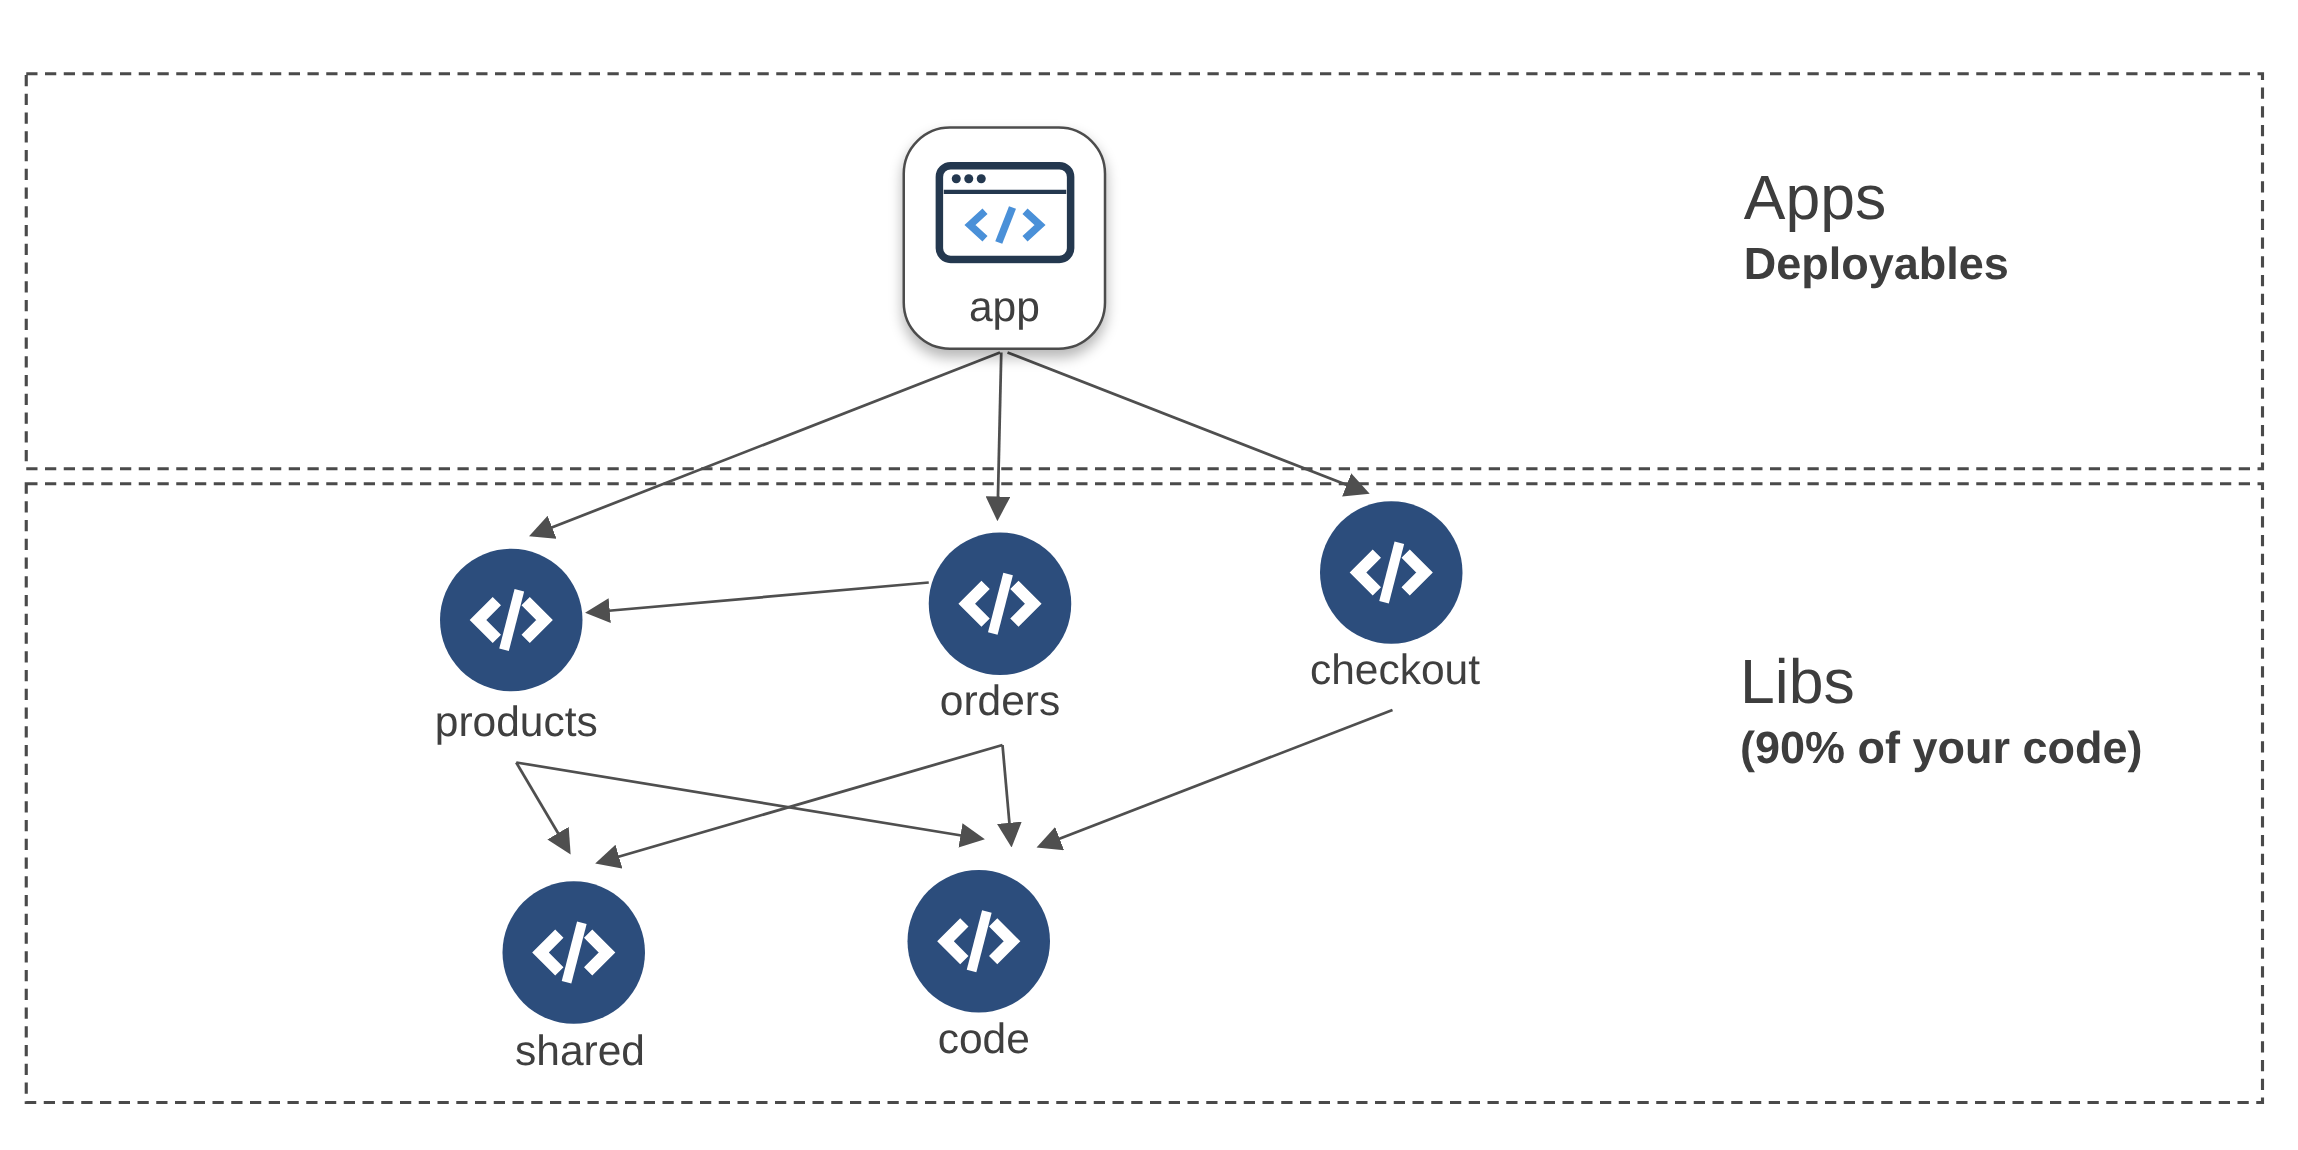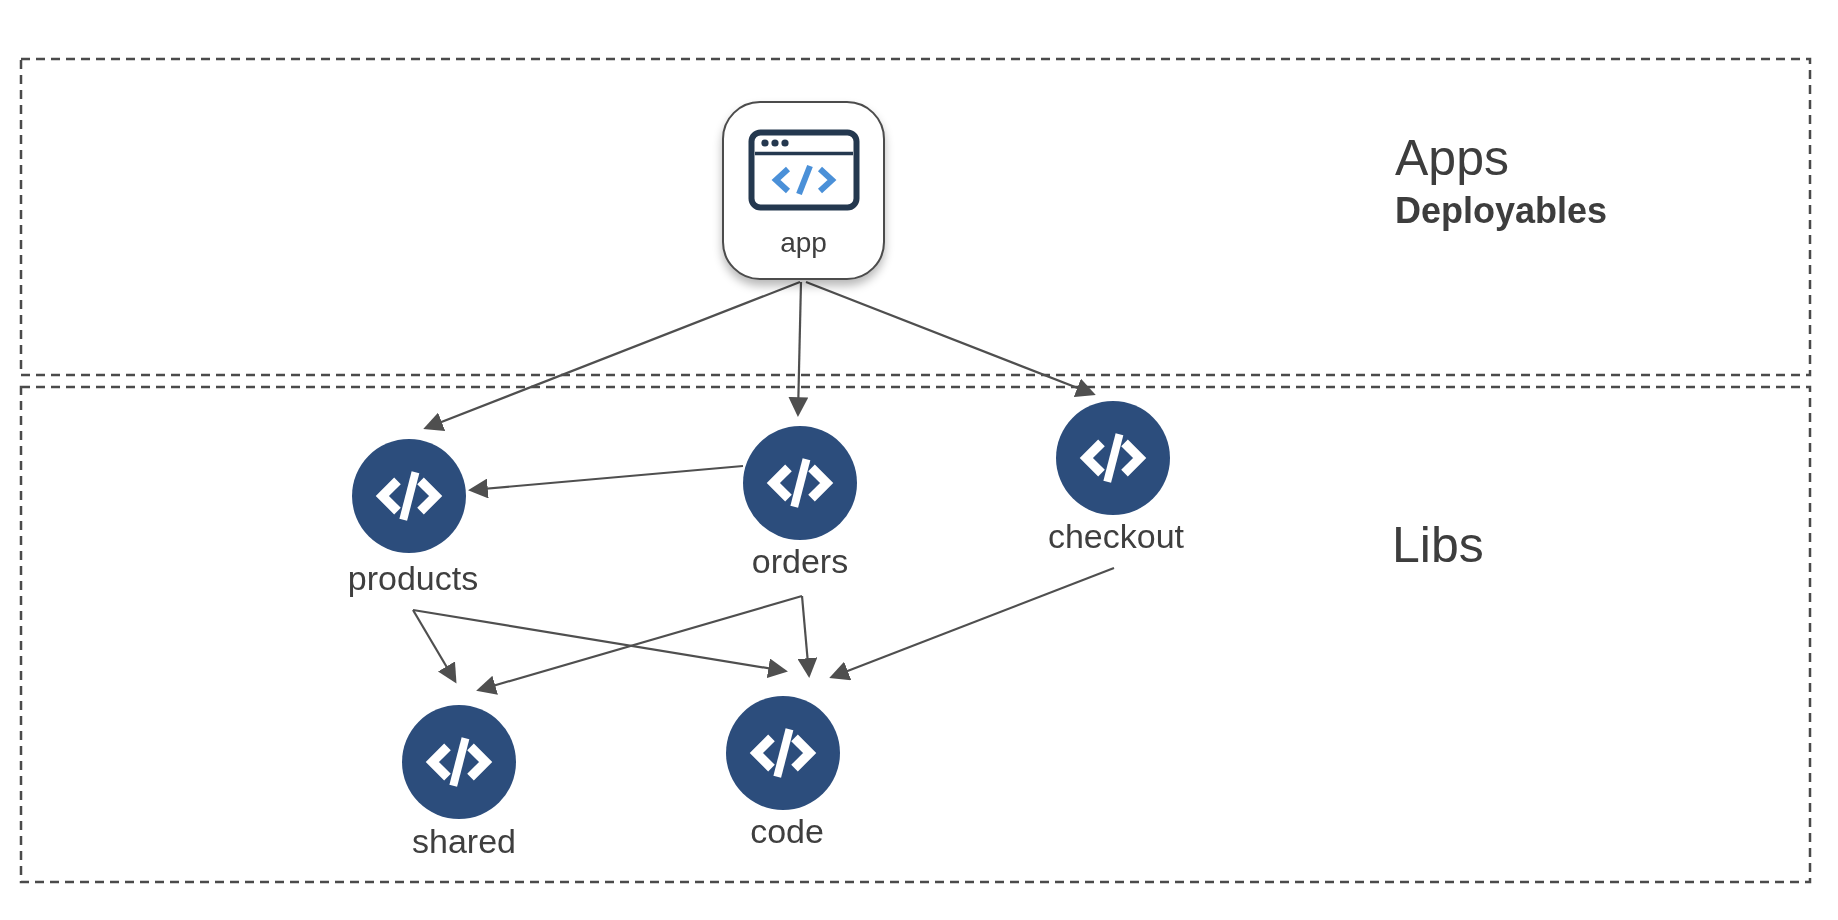--- a/index.html
+++ b/index.html
@@ -15,21 +15,21 @@
   
   .node-label{position:absolute;transform:translateX(-50%);white-space:nowrap;
     font-size:34px;color:#3f3f3f;line-height:1.1;}
 
   
   .app-node{position:absolute;left:722px;top:101px;width:163px;height:179px;
     background:#ffffff;border:2.5px solid #4c4c4c;border-radius:38px;
     box-shadow:0 6px 10px rgba(0,0,0,0.28);
     display:flex;flex-direction:column;align-items:center;box-sizing:border-box;}
   .app-node .browser-icon{margin-top:26px;width:112px;height:82px;}
-  .app-node .app-label{margin-top:16px;font-size:28px;color:#3f3f3f;}
+  .app-node .app-label{margin-top:16px;font-size:34px;color:#3f3f3f;}
 
   
   .section-label{position:absolute;color:#3d3d3d;}
   .section-label .title{font-size:50px;font-weight:normal;line-height:1.15;}
   .section-label .subtitle{font-size:36px;font-weight:bold;line-height:1.25;}
   .apps-label{left:1395px;top:130px;}
   .libs-label{left:1392px;top:517px;}
 </style>
 </head>
 <body>
@@ -113,15 +113,16 @@
     </svg>
   </div>
   <div class="node-label" style="left:787px;top:813px">code</div>
 
   <div class="section-label apps-label">
     <div class="title">Apps</div>
     <div class="subtitle">Deployables</div>
   </div>
   <div class="section-label libs-label">
     <div class="title">Libs</div>
+    <div class="subtitle">(90% of your code)</div>
   </div>
 
 </div>
 
 </body></html>

